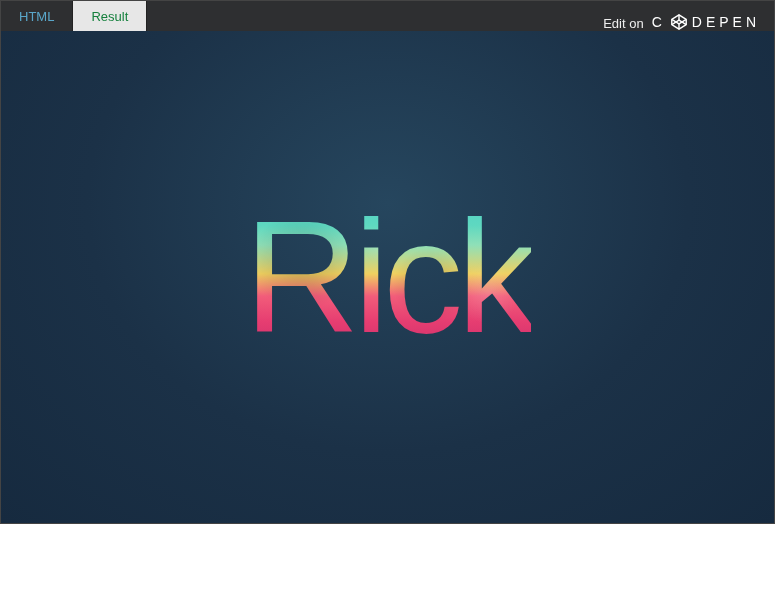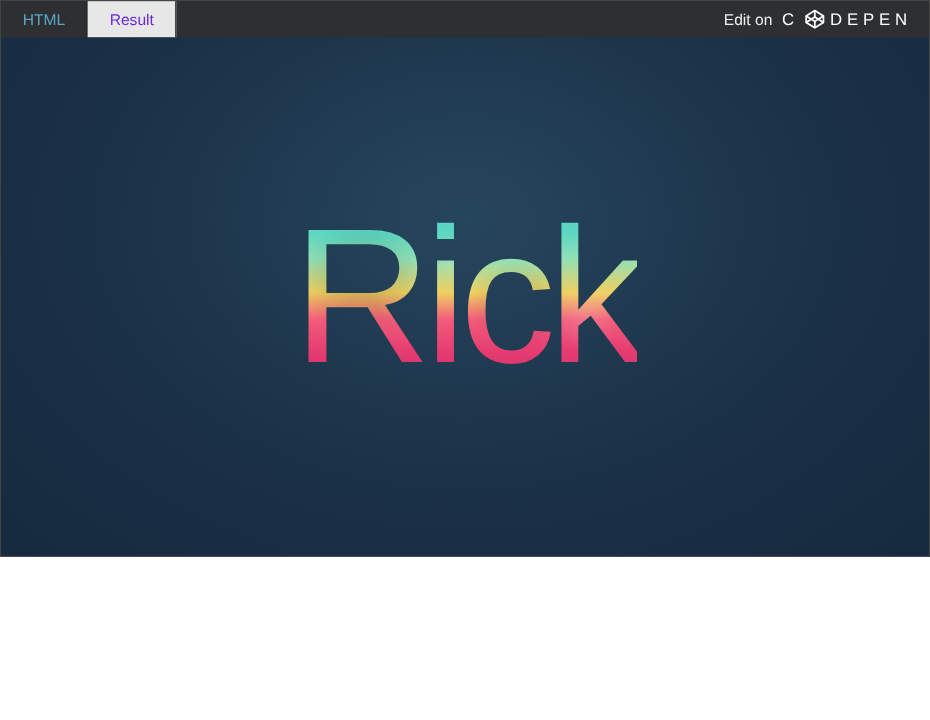--- a/index.html
+++ b/index.html
@@ -1,20 +1,20 @@
 <!DOCTYPE html>
 <html><head>
 <meta charset="utf-8">
 <style>
   * { margin: 0; padding: 0; box-sizing: border-box; }
   html, body { width: 775px; height: 600px; overflow: hidden; font-family: "Segoe UI", Arial, sans-serif; }
   body { background: #fff; }
 
   .frame {
-    width: 775px; height: 464px;
+    width: 775px; height: 524px;
     border: 1px solid #444;
     background: #1c3047;
     position: relative;
     display: flex; flex-direction: column;
   }
 
   .topbar {
     height: 30px;
     background: #2e2f31;
     display: flex;
@@ -27,35 +27,35 @@
   .tabs { display: flex; align-items: stretch; }
   .tab {
     padding: 0 18px;
     display: flex; align-items: center;
     cursor: pointer;
     border-right: 1px solid #222;
     color: #5aa6c9;
   }
   .tab.active {
     background: #e7e7e7;
-    color: #6d28d9;
+    color: #15803d;
     position: relative;
   }
   .tab.active::after {
     content: "";
     position: absolute;
     bottom: -8px; left: 50%;
     transform: translateX(-50%);
     border: 8px solid transparent;
     border-top-color: #e7e7e7;
   }
 
   .editon {
     margin-left: auto;
-    display: flex; align-items: center;
+    display: flex; align-items: flex-end;
     gap: 8px;
     padding: 0 14px;
     color: #eee;
     font-size: 13px;
     cursor: pointer;
   }
   .codepen-logo {
     display: flex; align-items: center; gap: 4px;
     font-family: "Segoe UI", Arial, sans-serif;
     font-weight: 300;

